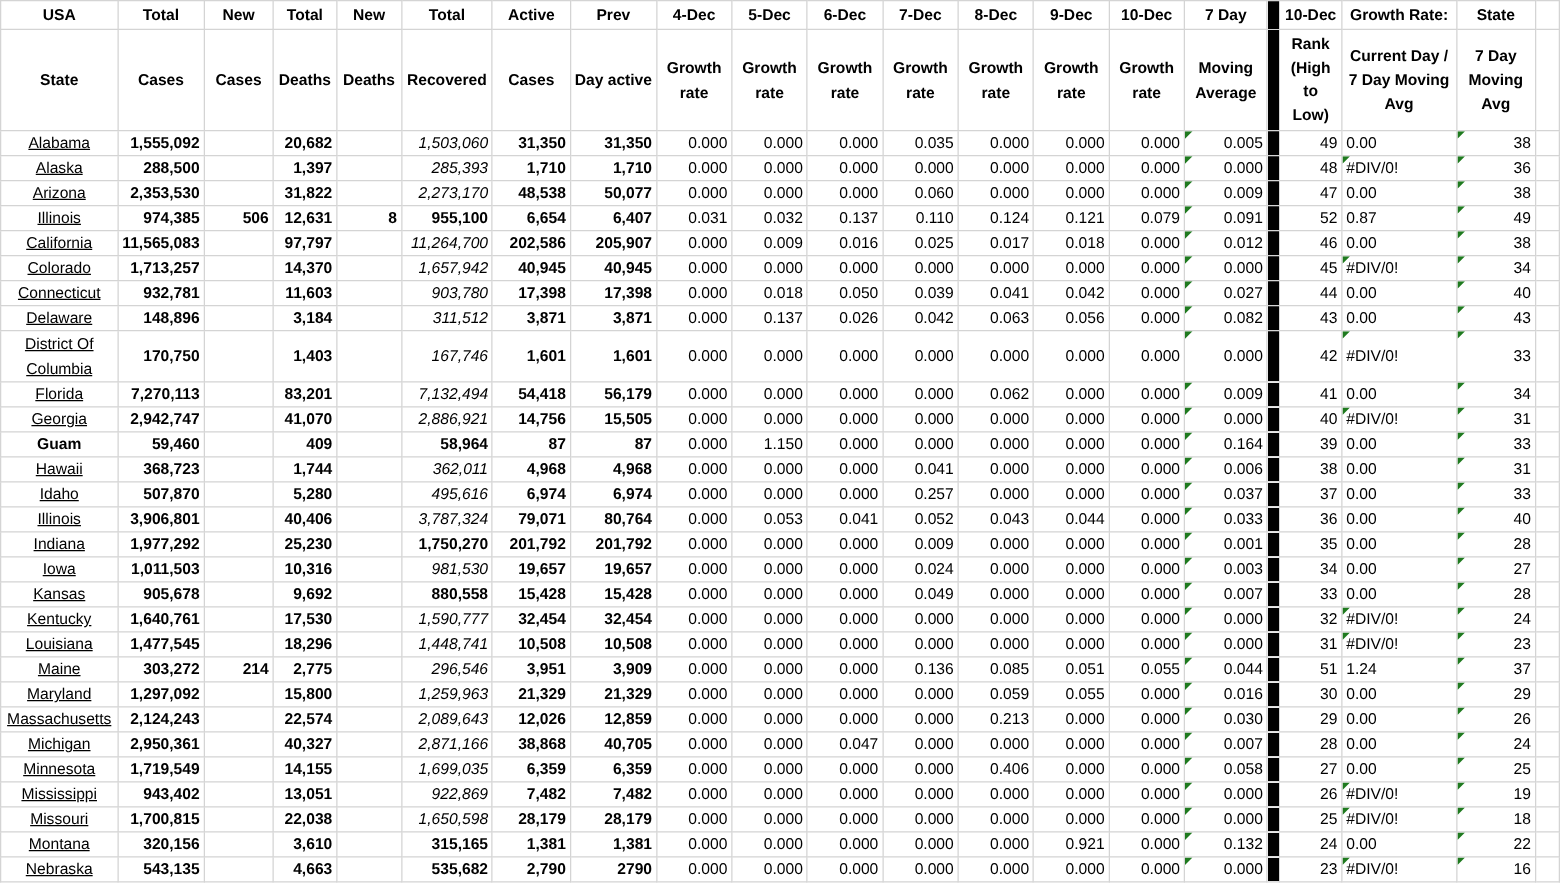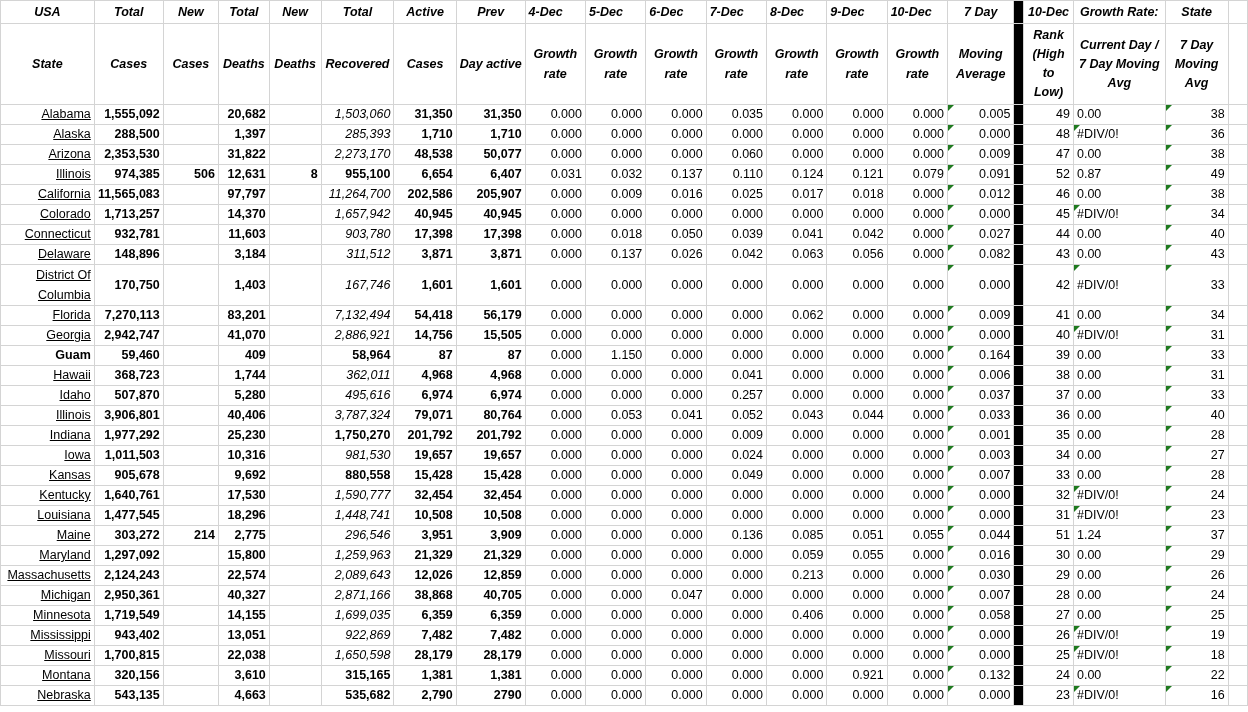--- a/index.html
+++ b/index.html
@@ -1,36 +1,36 @@
 <!DOCTYPE html>
 <html><head>
 <meta charset="utf-8">
 <style>
   html, body { margin: 0; padding: 0; background: #ffffff; }
   body { width: 1248px; height: 712px; overflow: hidden; position: relative;
          font-family: "Liberation Sans", "DejaVu Sans", sans-serif; font-size: 12.5px; color: #000; }
   table.sheet { border-collapse: collapse; table-layout: fixed; position: absolute; left: 0; top: 0; }
   table.sheet td, table.sheet th { border: 1px solid #d4d4d4; padding: 0 3px; white-space: nowrap; overflow: hidden; position: relative; }
-  th { font-weight: bold; text-align: center; vertical-align: middle; font-style: italic; }
+  th { font-weight: bold; text-align: center; vertical-align: middle; }
   tr.h1 th { height: 22px; }
   tr.h2 th { height: 80px; white-space: normal; line-height: 20px; }
   tr.data td { height: 19px; line-height: 19px; }
   tr.data.tall td { height: 39px; }
-  td.state { text-align: right; padding-left: 1px; }
+  td.state { text-align: center; padding-left: 1px; }
   td.state span.link { text-decoration: underline; }
   tr.tall td.state { white-space: normal; line-height: 20px; }
   td.num { text-align: right; font-weight: bold; }
   td.num.it { font-style: italic; font-weight: normal; }
   td.num.plain { font-weight: normal; }
   td.center { }
   td.state.bold { font-weight: bold; }
   td.sep, th.sep { background: #000; border-color: #000; padding: 0; }
   .flag::before { content: ""; position: absolute; left: 0; top: 0; width: 0; height: 0;
                   border-top: 6px solid #1f7a1f; border-right: 6px solid transparent; }
-  th.hdr-date { text-align: left; }
+  th.hdr-date { text-align: center; }
 </style>
 </head>
 <body>
 
 <table class="sheet">
   <colgroup>
     <col style="width:94px">
       <col style="width:69px">
       <col style="width:56px">
       <col style="width:51px">

